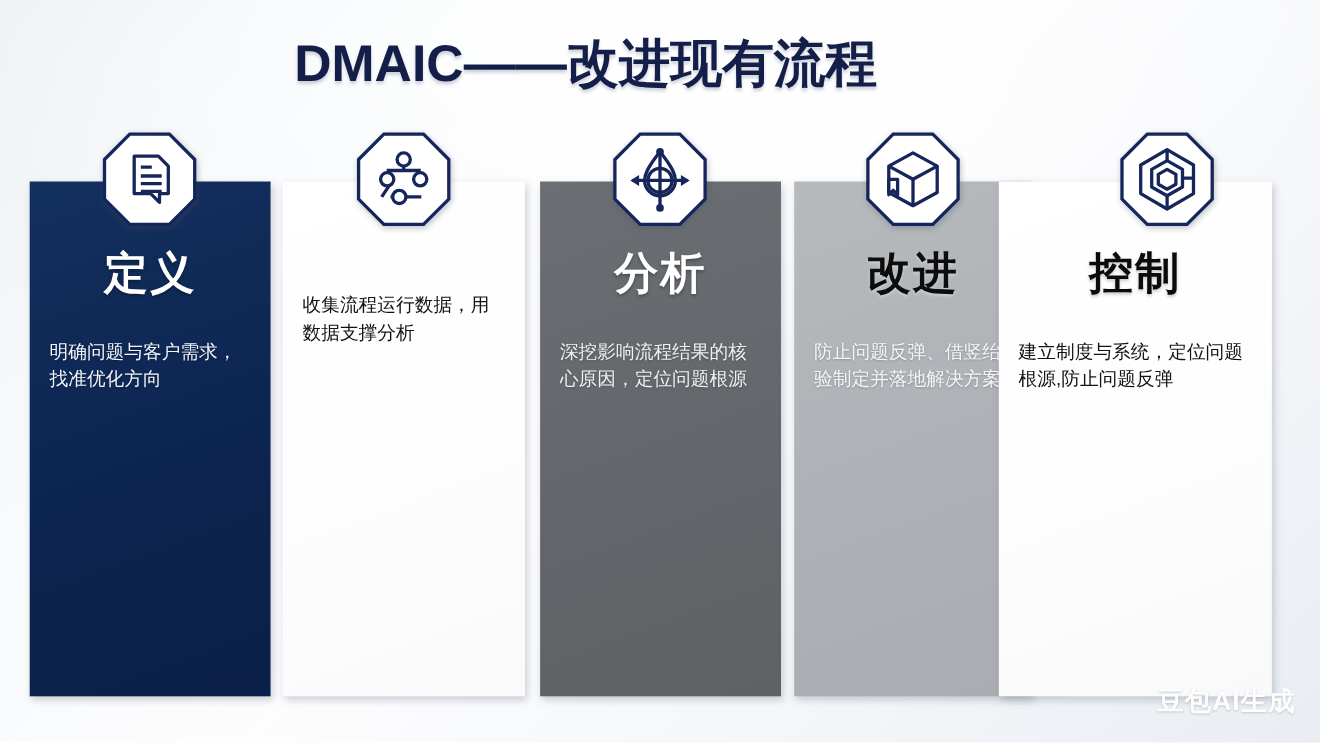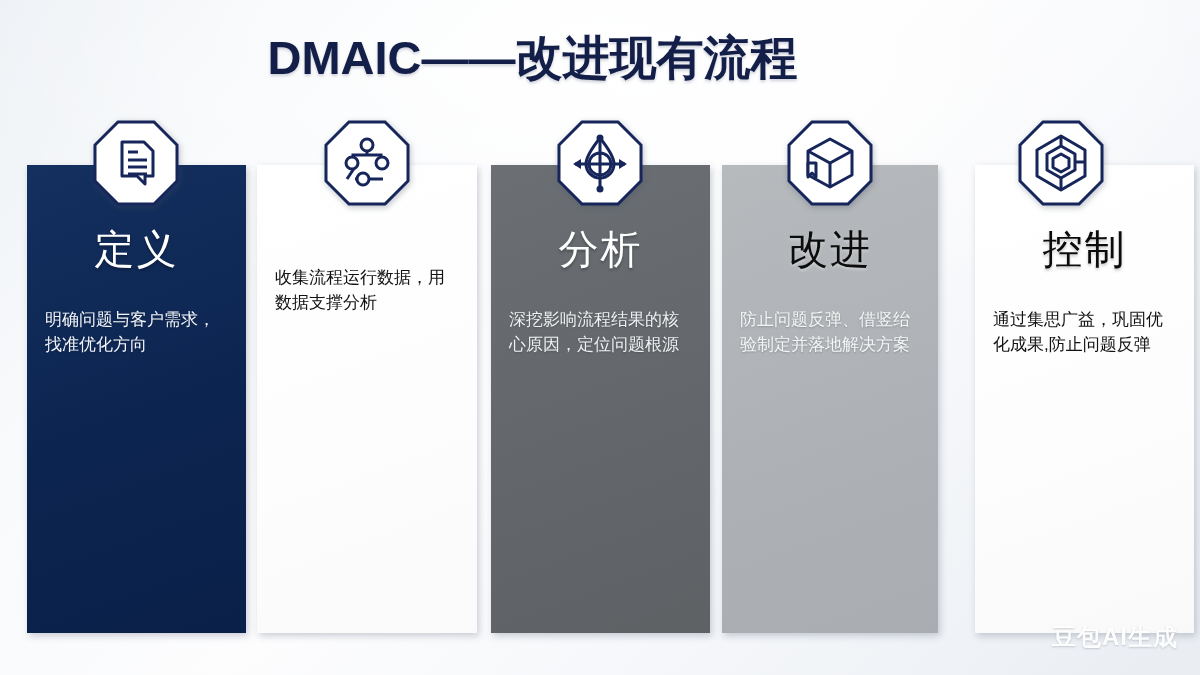--- a/index.html
+++ b/index.html
@@ -35,21 +35,21 @@
     box-shadow:2px 3px 7px rgba(90,100,120,.30);
   }
   .card-inner {
     position:absolute;
     left:0; right:0;
     top:63px;
     padding:0 18px;
   }
   .card-title {
     font-size:40px;
-    font-weight:normal;
+    font-weight:bold;
     text-align:center;
     line-height:1.05;
     letter-spacing:2px;
     text-shadow:0 2px 3px rgba(0,0,0,.30);
   }
   .card-body {
     margin-top:38px;
     font-size:17px;
     line-height:1.46;
     letter-spacing:0px;
@@ -72,21 +72,21 @@
   .c3 { left:491px; width:219px; background:linear-gradient(160deg,#6b6f73 0%,#63676b 55%,#5e6265 100%); }
   .c3 .card-title { color:#ffffff; }
   .c3 .card-body  { color:#eef0f1; }
 
   
   .c4 { left:722px; width:216px; background:linear-gradient(160deg,#b6babd 0%,#aeb2b6 55%,#a9adb1 100%); }
   .c4 .card-title { color:#0c0c0c; text-shadow:0 2px 3px rgba(255,255,255,.35); }
   .c4 .card-body  { color:#f3f5f6; }
 
   
-  .c5 { left:975px; width:219px; background:linear-gradient(160deg,#ffffff 0%,#fdfdfd 60%,#f9f9f9 100%); }
+  .c5 { left:908px; width:248px; background:linear-gradient(160deg,#ffffff 0%,#fdfdfd 60%,#f9f9f9 100%); }
   .c5 .card-title { color:#0b0b0b; text-shadow:0 2px 3px rgba(90,90,90,.35); }
   .c5 .card-body  { color:#121212; text-shadow:none; }
 
   
   .icon-badge {
     position:absolute;
     top:119px;
     width:88px; height:88px;
     filter:drop-shadow(1px 2px 3px rgba(70,80,100,.35));
   }
@@ -138,21 +138,21 @@
   <div class="card c4">
     <div class="card-inner">
       <div class="card-title">改进</div>
       <div class="card-body">防止问题反弹、借竖绐验制定并落地解决方案</div>
     </div>
   </div>
 
   <div class="card c5">
     <div class="card-inner">
       <div class="card-title">控制</div>
-      <div class="card-body">通过集思广益，巩固优化成果,防止问题反弹</div>
+      <div class="card-body">建立制度与系统，定位问题根源,防止问题反弹</div>
     </div>
   </div>
 
   <div class="icon-badge i1">
     <svg viewBox="0 0 88 88">
       <polygon points="26,3 62,3 85,26 85,62 62,85 26,85 3,62 3,26" fill="#ffffff" stroke="#16255a" stroke-width="3"></polygon>
       <path d="M30,23 h22 l9,9 v25 h-8 v8 l-8,-8 h-15 z" fill="#ffffff" stroke="#16255a" stroke-width="3" stroke-linejoin="round"></path>
       <line x1="36" y1="33" x2="46" y2="33" stroke="#16255a" stroke-width="3"></line>
       <line x1="36" y1="41" x2="55" y2="41" stroke="#16255a" stroke-width="3"></line>
       <line x1="36" y1="48" x2="55" y2="48" stroke="#16255a" stroke-width="3"></line>

